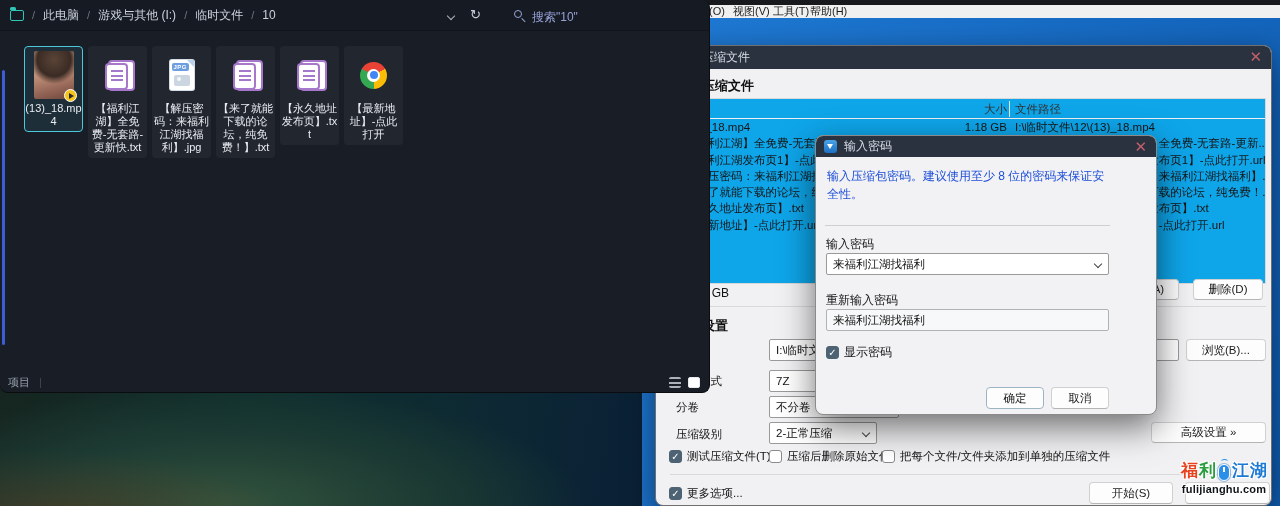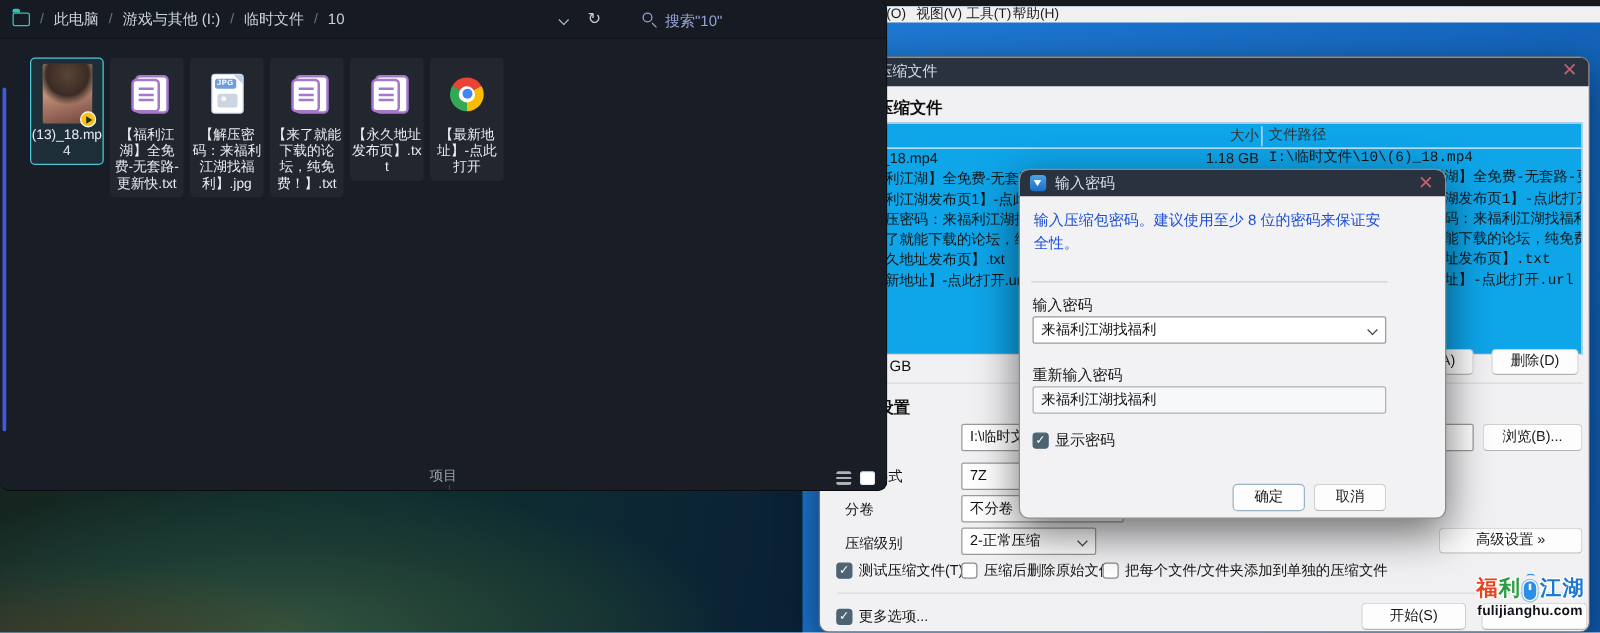--- a/index.html
+++ b/index.html
@@ -43,21 +43,21 @@
   .dlg-close { position:absolute; right:9px; top:3px; color:#c2606b; font-size:15px; font-weight:bold; line-height:16px; cursor:default; }
   .sec-head { position:absolute; font-size:13px; font-weight:bold; color:#101010; }
 
   #file-listbox {
     position:absolute; left:20px; top:52px; width:590px; height:186px;
     background:#0ea5e9; border:1px solid #d8d8d8; font-size:11.5px; color:#151515;
     overflow:hidden;
   }
   .fl-header { height:20px; line-height:20px; color:#333; border-bottom:1px solid #efefef; position:relative; }
   .fl-col-size { position:absolute; left:252px; width:78px; text-align:right; }
-  .fl-col-path { position:absolute; left:338px;font-family:Liberation Mono, monospace; }
+  .fl-col-path { position:absolute; left:338px; }
   .fl-vline { position:absolute; left:332px; top:2px; height:16px; width:1px; background:#e4e4e4; }
   .fl-row { height:16.3px; line-height:16.3px; position:relative; white-space:nowrap; }
   .fl-name { position:absolute; left:8px; width:240px; overflow:hidden; }
 
   #total-size { position:absolute; left:29px; top:240px; font-size:12px; color:#111; }
   .btn {
     position:absolute; background:#fdfdfd; border:1px solid #d0d0d0; border-bottom-color:#b5b5b5;
     border-radius:4px; font-size:11.5px; color:#1a1a1a; text-align:center; cursor:default;
     font-family:inherit;
   }
@@ -188,21 +188,21 @@
     box-shadow:0 0 0 1px #d3dde8; }
   .jpg-icon::before { content:""; position:absolute; right:0; top:0;
     border-left:7px solid transparent; border-top:7px solid #b9d2ec; }
   .jpg-badge { position:absolute; left:2px; top:3px; background:#6d9ee0; color:#fff; font-size:6px;
     font-weight:bold; padding:1px 2px; border-radius:2px; letter-spacing:.5px; }
   .jpg-pic { position:absolute; left:4px; bottom:4px; width:16px; height:11px; background:#ccd6e0; border-radius:2px; }
   .jpg-pic::after { content:""; position:absolute; left:3px; top:2px; width:4px; height:4px; background:#f4f7fa; border-radius:50%; }
 
   #exp-statusbar {
     position:absolute; left:0; right:0; bottom:0; height:19px;
-    display:flex; align-items:center; font-size:11px; color:#9aa3ae; padding:0 8px;flex-direction:column;
+    display:flex; align-items:center; font-size:11px; color:#9aa3ae; padding:0 8px;
   }
   #status-divider { width:1px; height:10px; background:#3a4150; margin-left:10px; }
   #view-icons { position:absolute; right:9px; bottom:4px; display:flex; gap:7px; }
   .vicon-list { width:12px; height:11px; border-radius:2px;
     background:repeating-linear-gradient(#c7ccd4 0 2px, transparent 2px 4.5px); opacity:.85; }
   .vicon-thumb { width:12px; height:11px; border:1.8px solid #e6e9ee; border-radius:2px; background:#fff; }
 
   
   #watermark { left:1176px; top:459px; width:96px; z-index:5; text-align:center; }
   #wm-row { display:flex; align-items:flex-end; justify-content:center; gap:1px; }
@@ -240,21 +240,21 @@
 
   <div id="file-listbox">
     <div class="fl-header">
       <span class="fl-col-size">大小</span>
       <span class="fl-vline"></span>
       <span class="fl-col-path">文件路径</span>
     </div>
     <div class="fl-row">
       <span class="fl-name">(13)_18.mp4</span>
       <span class="fl-col-size">1.18 GB</span>
-      <span class="fl-col-path">I:\临时文件\10\(6)_18.mp4</span>
+      <span class="fl-col-path">I:\临时文件\12\(13)_18.mp4</span>
     </div>
     <div class="fl-row">
       <span class="fl-name">【福利江湖】全免费-无套路-更新快.txt</span>
       <span class="fl-col-size"></span>
       <span class="fl-col-path">I:\临时文件\10\【福利江湖】全免费-无套路-更新...</span>
     </div>
     <div class="fl-row">
       <span class="fl-name">【福利江湖发布页1】-点此打开.url</span>
       <span class="fl-col-size"></span>
       <span class="fl-col-path">I:\临时文件\10\【福利江湖发布页1】-点此打开.url</span>

